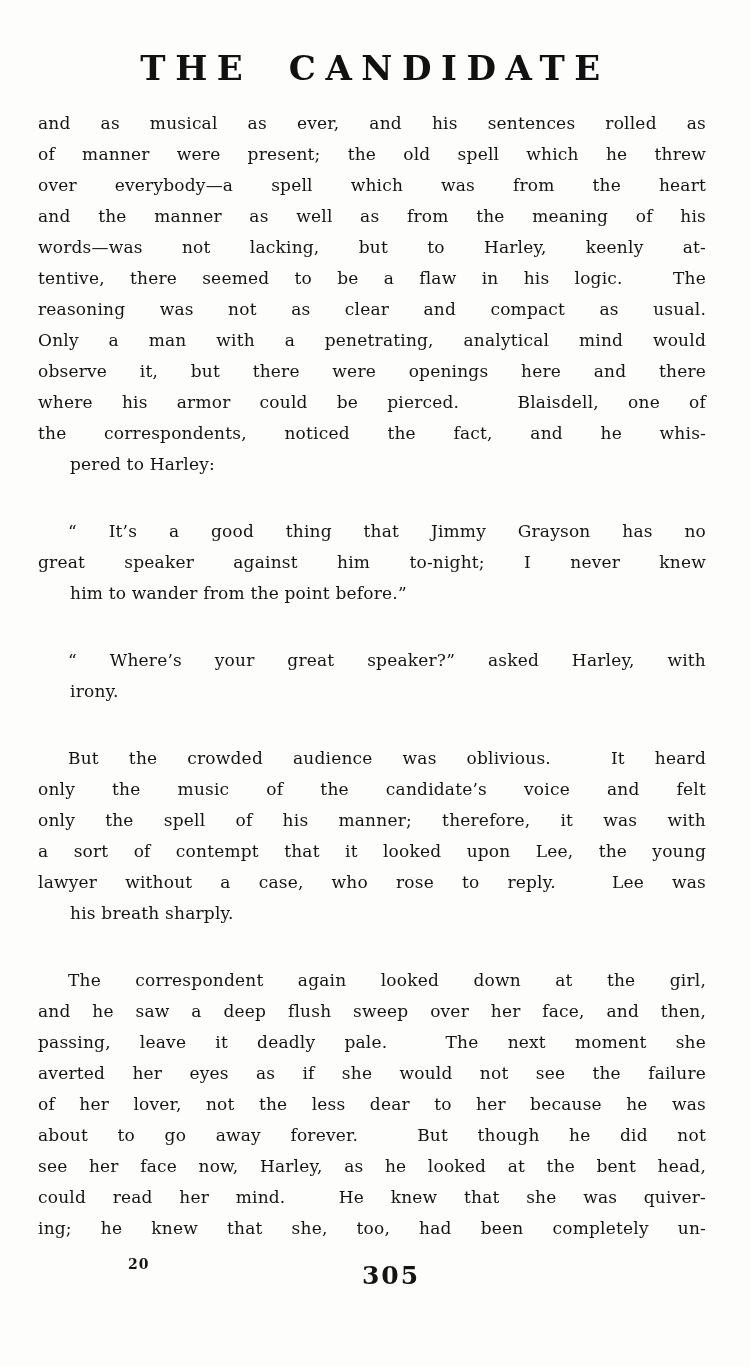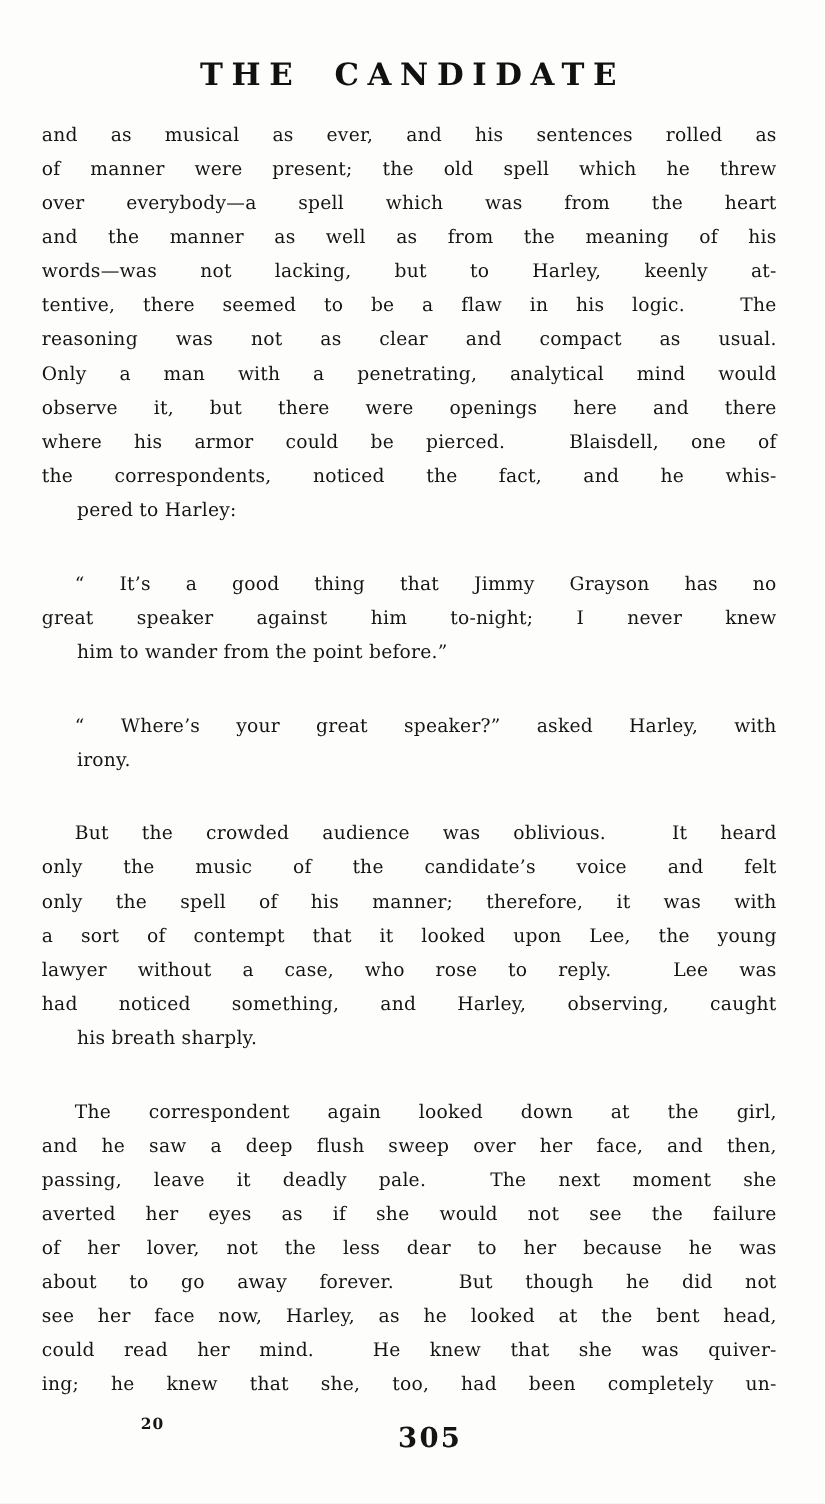--- a/index.html
+++ b/index.html
@@ -14,21 +14,21 @@
     margin: 0 auto;
     background: #fdfdfc;
     color: #161413;
     font-family: "DejaVu Serif", "Liberation Serif", serif;
     overflow: hidden;
   }
   .running-head {
     margin: 0;
     padding-top: 50px;
     text-align: center;
-    font-size: 28px;
+    font-size: 34px;
     font-weight: bold;
     letter-spacing: 0.28em;
     word-spacing: 0.45em;
     line-height: 36px;
     color: #111;
   }
   .body-text {
     margin: 22px 44px 0 38px; 
     font-size: 17px;
     line-height: 31px;
@@ -96,21 +96,20 @@
       <div class="line indent">“ It’s a good thing that Jimmy Grayson has no</div>
       <div class="line">great speaker against him to-night; I never knew</div>
       <div class="line last">him to wander from the point before.”</div>
       <div class="line indent">“ Where’s your great speaker?” asked Harley, with</div>
       <div class="line last">irony.</div>
       <div class="line indent">But the crowded audience was oblivious.  It heard</div>
       <div class="line">only the music of the candidate’s voice and felt</div>
       <div class="line">only the spell of his manner; therefore, it was with</div>
       <div class="line">a sort of contempt that it looked upon Lee, the young</div>
       <div class="line">lawyer without a case, who rose to reply.  Lee was</div>
-      <div class="line">had noticed something, and Harley, observing, caught</div>
       <div class="line last">his breath sharply.</div>
       <div class="line indent">The correspondent again looked down at the girl,</div>
       <div class="line">and he saw a deep flush sweep over her face, and then,</div>
       <div class="line">passing, leave it deadly pale.  The next moment she</div>
       <div class="line">averted her eyes as if she would not see the failure</div>
       <div class="line">of her lover, not the less dear to her because he was</div>
       <div class="line">about to go away forever.  But though he did not</div>
       <div class="line">see her face now, Harley, as he looked at the bent head,</div>
       <div class="line">could read her mind.  He knew that she was quiver-</div>
       <div class="line">ing; he knew that she, too, had been completely un-</div>

